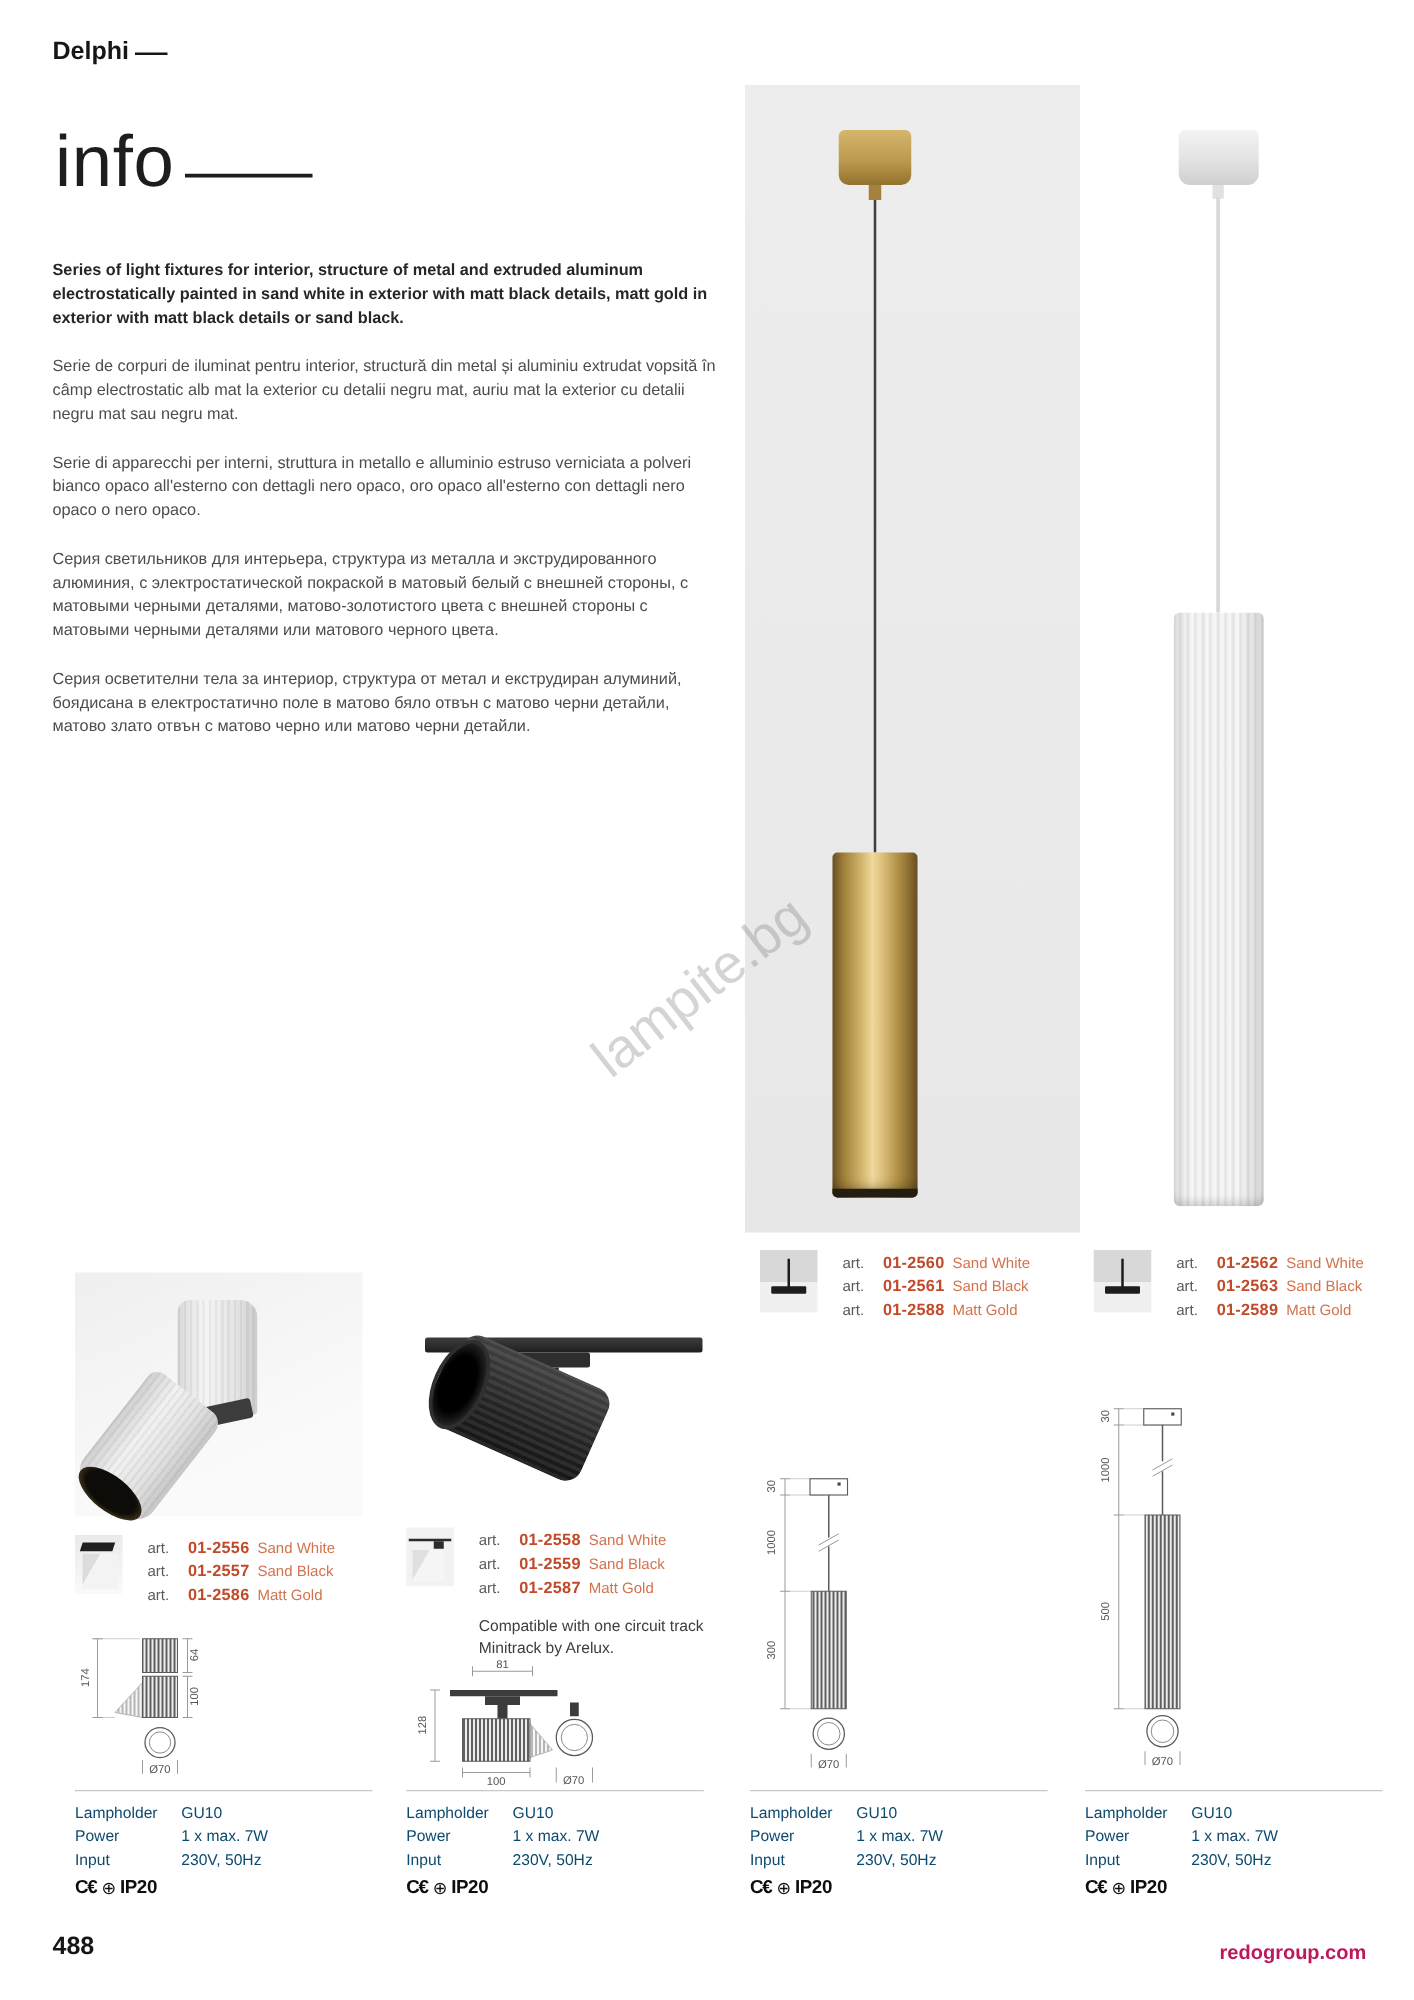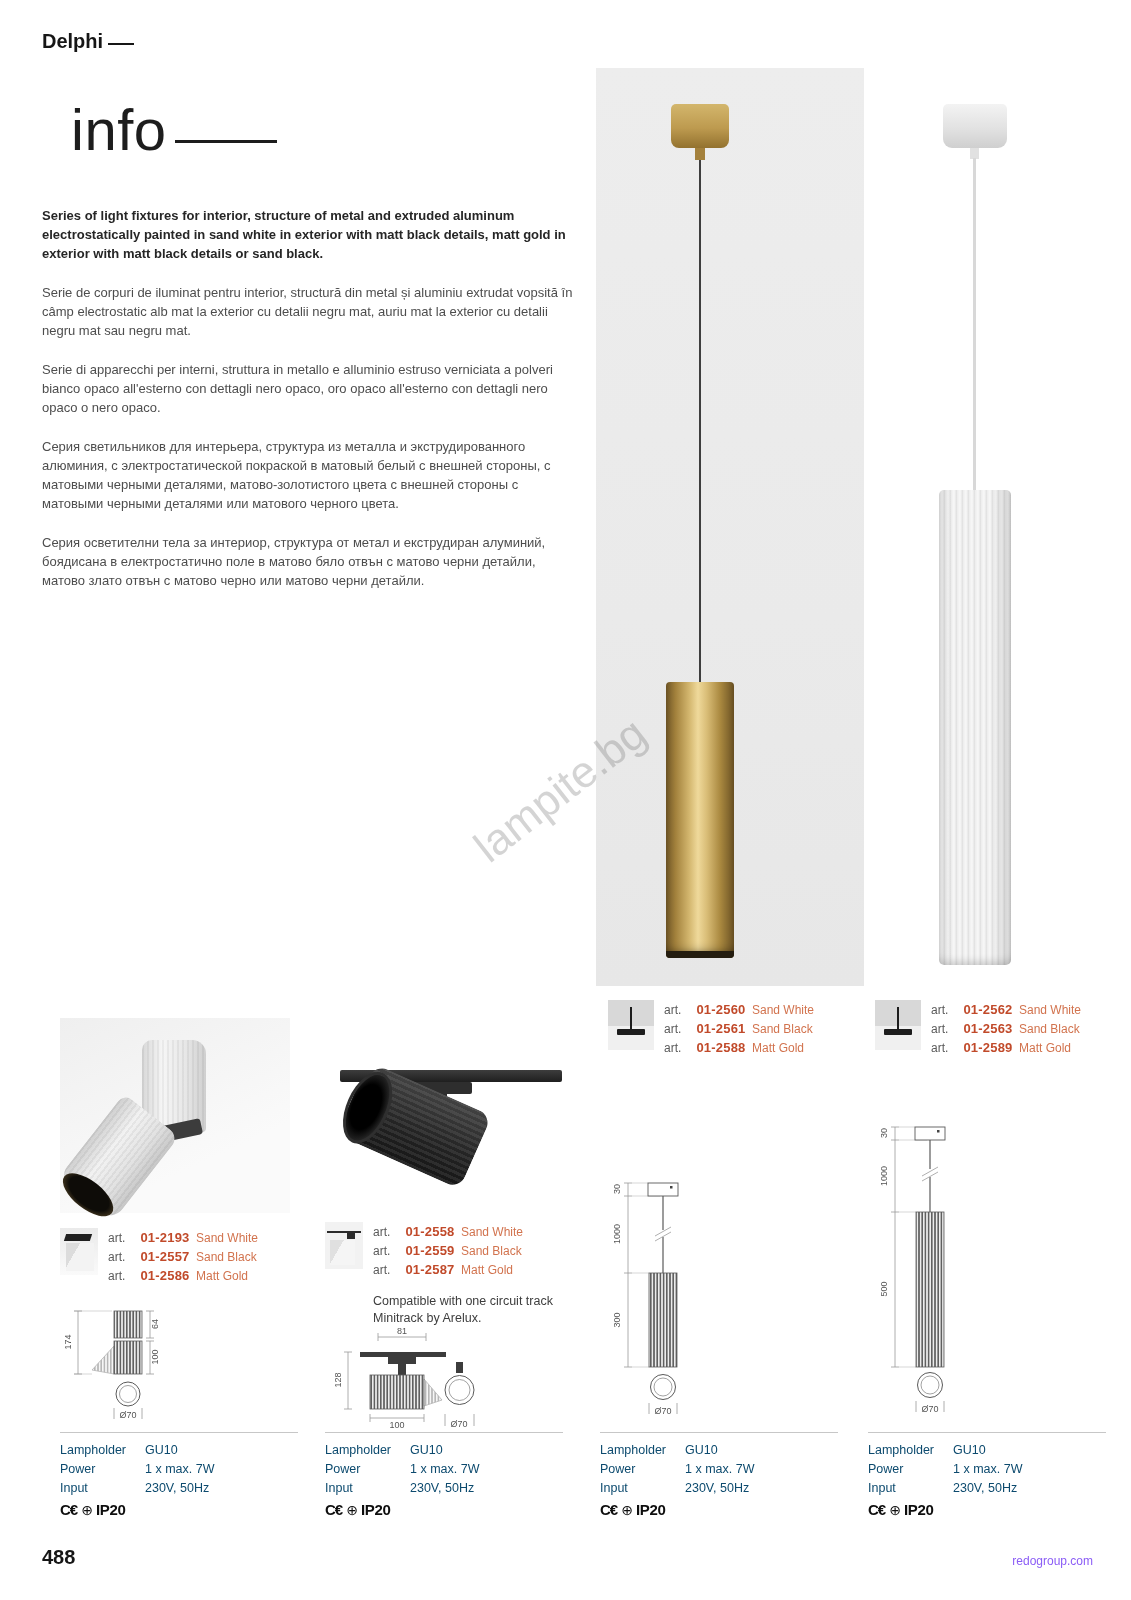--- a/index.html
+++ b/index.html
@@ -1,21 +1,21 @@
 <!DOCTYPE html>
 <html><head>
 <meta charset="utf-8">
 <style>
   html,body{margin:0;padding:0;background:#ffffff;font-family:"Liberation Sans",sans-serif;}
   #page{position:relative;width:1131px;height:1600px;background:#fff;overflow:hidden;}
 
   
   .brand{position:absolute;left:42px;top:30px;font-size:20px;font-weight:bold;color:#161616;}
   .brand-line{display:inline-block;width:26px;height:2px;background:#161616;margin-left:5px;transform:translateY(-3px);}
-  .title{position:absolute;left:44px;top:96px;font-size:58px;font-weight:300;color:#1d1d1d;letter-spacing:0.5px;margin-left:27px;}
+  .title{position:absolute;left:44px;top:96px;font-size:58px;font-weight:300;color:#1d1d1d;letter-spacing:0.5px;}
   .title-line{display:inline-block;width:102px;height:3px;background:#1d1d1d;margin-left:8px;transform:translateY(-7px);}
 
   
   .intro{position:absolute;left:42px;top:206px;width:535px;}
   .intro p{margin:0 0 20px 0;font-size:13px;line-height:19px;color:#4d4d4d;}
   .intro p.lead{font-weight:bold;color:#262626;}
 
   
   .photo-panel{position:absolute;left:596px;top:68px;width:268px;height:918px;
     background:linear-gradient(180deg,#ededed 0%,#eaeaea 60%,#e7e7e7 100%);}
@@ -65,21 +65,21 @@
   .track-stem{position:absolute;left:112px;top:62px;width:13px;height:32px;background:#2b2b2b;}
   .track-body{position:absolute;left:42px;top:84px;width:128px;height:80px;border-radius:14px;
     transform:rotate(24deg);transform-origin:right top;
     background:
       repeating-linear-gradient(0deg,rgba(255,255,255,0.08) 0 3px,rgba(0,0,0,0) 3px 6px),
       linear-gradient(180deg,#424242 0%,#232323 60%,#161616 100%);}
   .track-opening{position:absolute;left:-10px;top:5px;width:36px;height:70px;border-radius:50%;
     background:radial-gradient(ellipse at 45% 50%,#000 48%,#242424 72%,#515151 100%);border:3px solid #2f2f2f;}
 
   
-  .art-list{position:absolute;display:flex;gap:10px;z-index:8;}
+  .art-list{position:absolute;display:flex;gap:20px;z-index:8;}
   .thumb{position:relative;width:46px;height:50px;flex:0 0 auto;}
   .small .thumb{width:38px;height:47px;}
   .pend-thumb{background:linear-gradient(180deg,#d8d8d8 0%,#d8d8d8 52%,#f0f0f0 52%,#f0f0f0 100%);}
   .t-vline{position:absolute;left:22px;top:7px;width:2px;height:24px;background:#1d1d1d;}
   .t-hbar{position:absolute;left:9px;top:29px;width:28px;height:6px;background:#1d1d1d;border-radius:1px;}
   .spot-thumb{background:linear-gradient(180deg,#eaeaea 0%,#fafafa 100%);}
   .t-topbar{position:absolute;left:5px;top:6px;width:26px;height:7px;background:#1f1f1f;transform:skewX(-18deg);}
   .t-cube{position:absolute;left:6px;top:15px;width:28px;height:28px;background:linear-gradient(120deg,#dcdcdc 32%,#f3f3f3 32%);}
   .track-thumb{background:#f2f2f2;}
   .t-line{position:absolute;left:2px;top:9px;width:34px;height:2px;background:#2b2b2b;}
@@ -108,21 +108,21 @@
   .spec-col{position:absolute;top:1432px;width:238px;border-top:1px solid #c7c7c7;padding-top:8px;}
   .spec-row{display:flex;font-size:12.5px;color:#0c4a6e;line-height:19px;}
   .spec-label{width:85px;flex:0 0 auto;}
   .cert-row{margin-top:3px;display:flex;align-items:center;color:#0e0e0e;}
   .ce{font-size:15px;font-weight:bold;letter-spacing:-1px;margin-right:4px;}
   .insul{font-size:14px;margin-right:3px;}
   .ip{font-size:15px;font-weight:bold;letter-spacing:-0.3px;}
 
   
   .page-number{position:absolute;left:42px;top:1546px;font-size:20px;font-weight:bold;color:#161616;}
-  .website{position:absolute;right:38px;top:1554px;font-size:12px;color:#8b5cf6;text-decoration:none;}
+  .website{position:absolute;right:38px;top:1554px;font-size:16px;color:#be185d;text-decoration:none;font-weight:bold;}
 </style>
 </head>
 <body>
 
 <div id="page">
 
   <div class="brand">
     <span>Delphi</span><span class="brand-line"></span>
   </div>
   <div class="title">
@@ -219,21 +219,21 @@
   </div>
 
   <div class="art-list small" style="left:60px;top:1228px;">
     <div class="thumb spot-thumb">
       <div class="t-topbar"></div>
       <div class="t-cube"></div>
     </div>
     <div class="rows">
       <div class="art-row">
         <span class="art-prefix">art.</span>
-        <span class="art-code">01-2193</span>
+        <span class="art-code">01-2556</span>
         <span class="art-finish">Sand White</span>
       </div>
       <div class="art-row">
         <span class="art-prefix">art.</span>
         <span class="art-code">01-2557</span>
         <span class="art-finish">Sand Black</span>
       </div>
       <div class="art-row">
         <span class="art-prefix">art.</span>
         <span class="art-code">01-2586</span>

